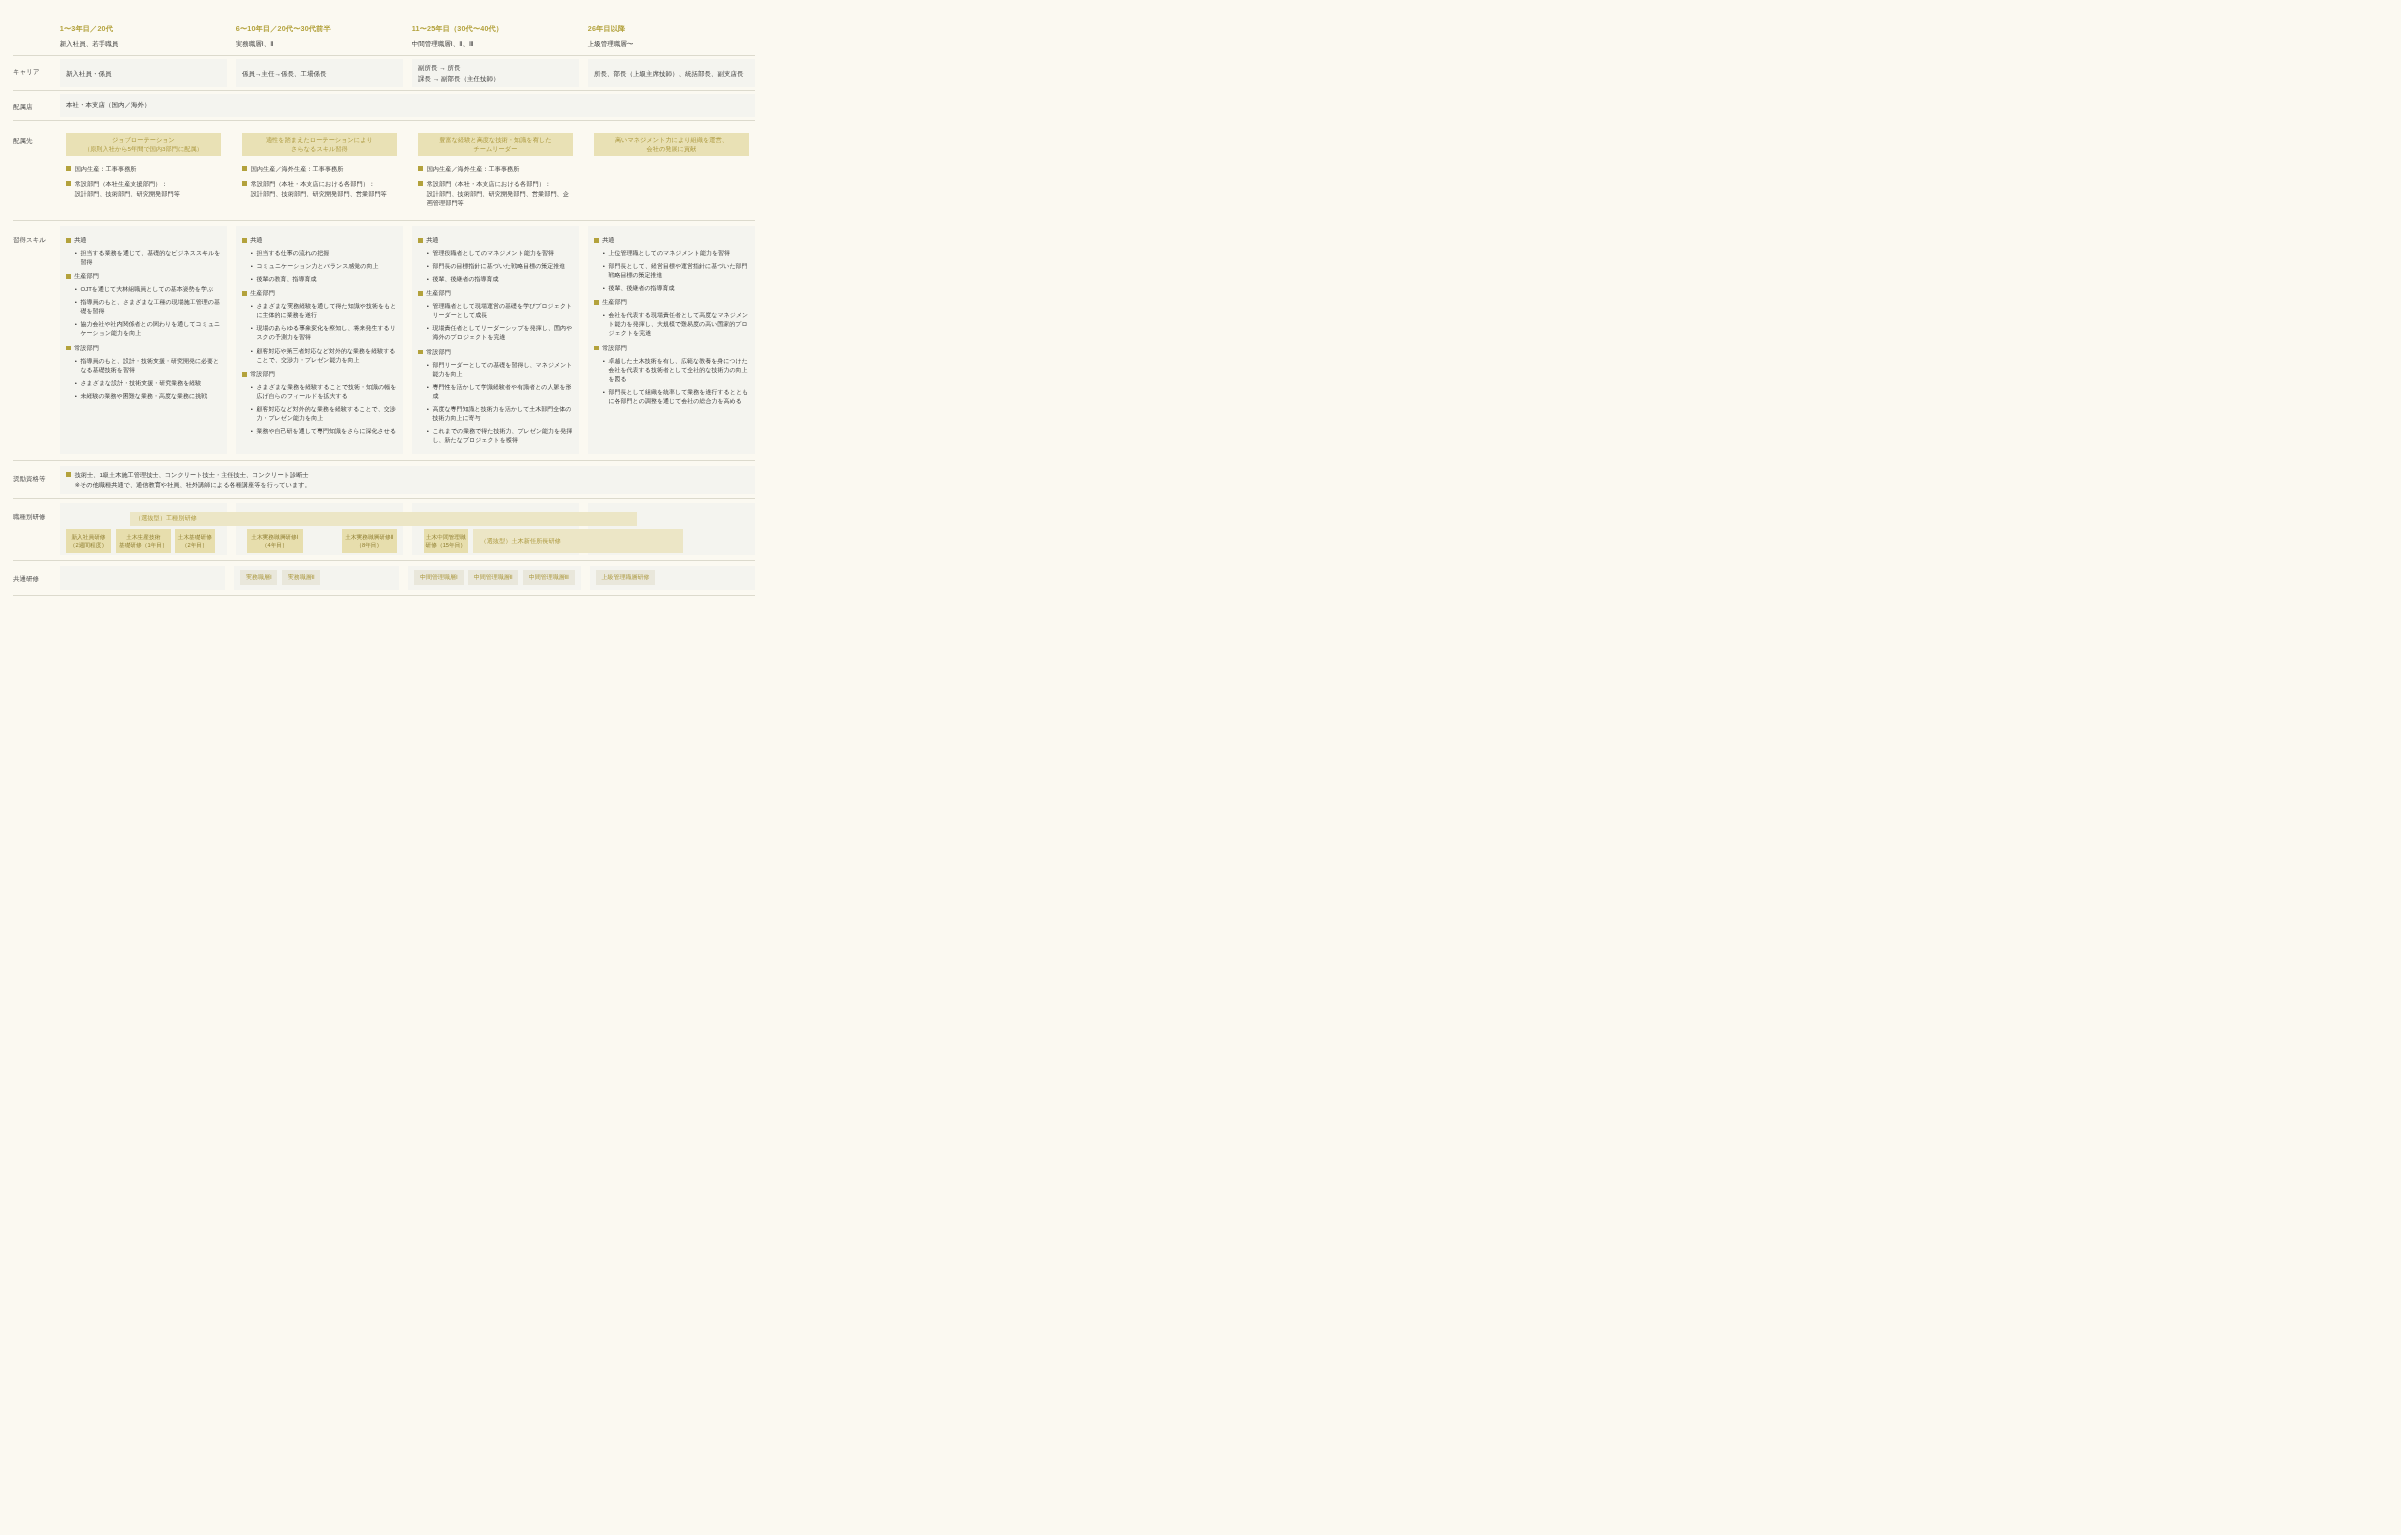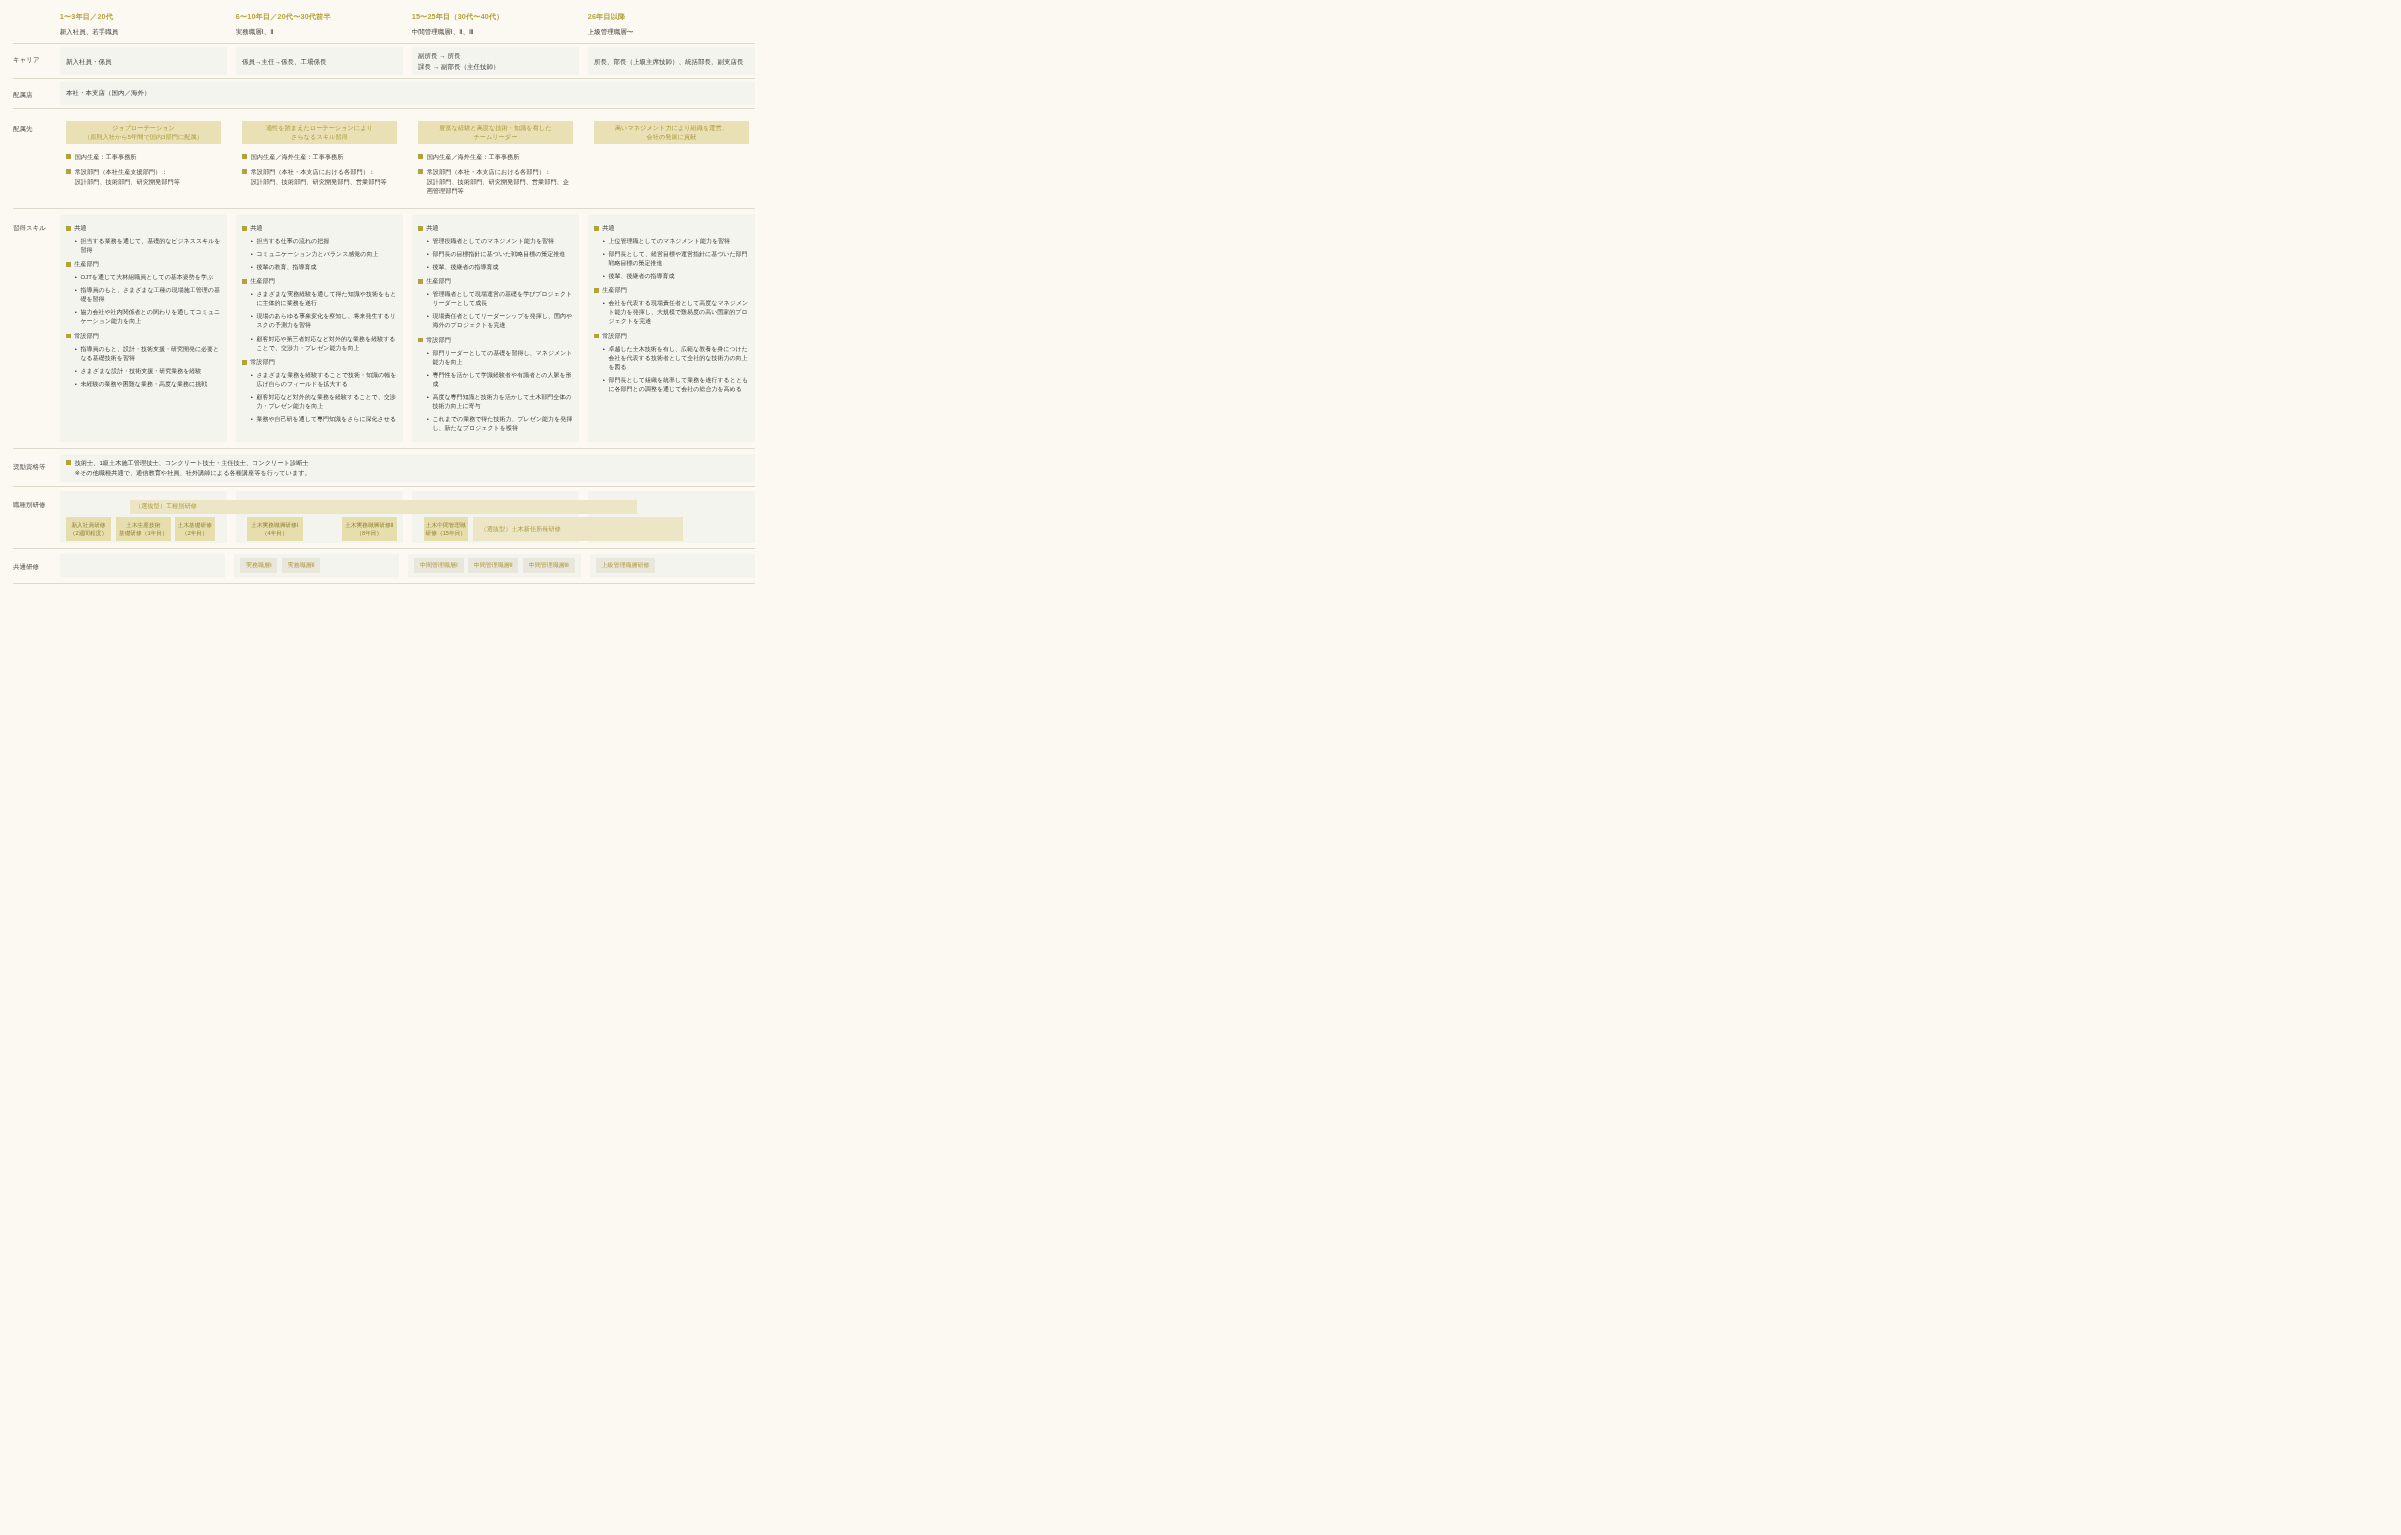--- a/index.html
+++ b/index.html
@@ -3,21 +3,21 @@
 <meta charset="utf-8">
 <style>
   html,body{margin:0;padding:0}
   body{
     width:800px;min-height:511px;
     background:var(--page-bg,#fbf9f1);
     font-family:"Liberation Sans","DejaVu Sans",sans-serif;
     color:#3a3a3a;
     -webkit-font-smoothing:antialiased;
   }
-  .chart{margin-left:13px;width:742px;padding-top:8px}
+  .chart{margin-left:13px;width:742px;padding-top:20px}
   .row{
     display:grid;
     grid-template-columns:38px repeat(4,1fr);
     column-gap:8.8px;
     border-top:0.5px solid #dcdacd;
   }
   .header-row{border-top:none;padding-bottom:6.2px}
   .contents{display:contents}
   .label-cell{font-size:6.5px;color:#4c4c4c;padding-top:8.3px;line-height:1.4}
   .header-row .label-cell{padding-top:0}
@@ -116,21 +116,21 @@
     <div class="label-cell"></div>
     <div class="contents">
       
     <div class="col-header">
         <div class="col-title">1〜3年目／20代</div>
         <div class="col-sub">新入社員、若手職員</div>
       </div><div class="col-header">
         <div class="col-title">6〜10年目／20代〜30代前半</div>
         <div class="col-sub">実務職層Ⅰ、Ⅱ</div>
       </div><div class="col-header">
-        <div class="col-title">15〜25年目（30代〜40代）</div>
+        <div class="col-title">11〜25年目（30代〜40代）</div>
         <div class="col-sub">中間管理職層Ⅰ、Ⅱ、Ⅲ</div>
       </div><div class="col-header">
         <div class="col-title">26年目以降</div>
         <div class="col-sub">上級管理職層〜</div>
       </div></div>
   </div>
 
   <div class="row career-row">
     <div class="label-cell">キャリア</div>
     <div class="contents">

